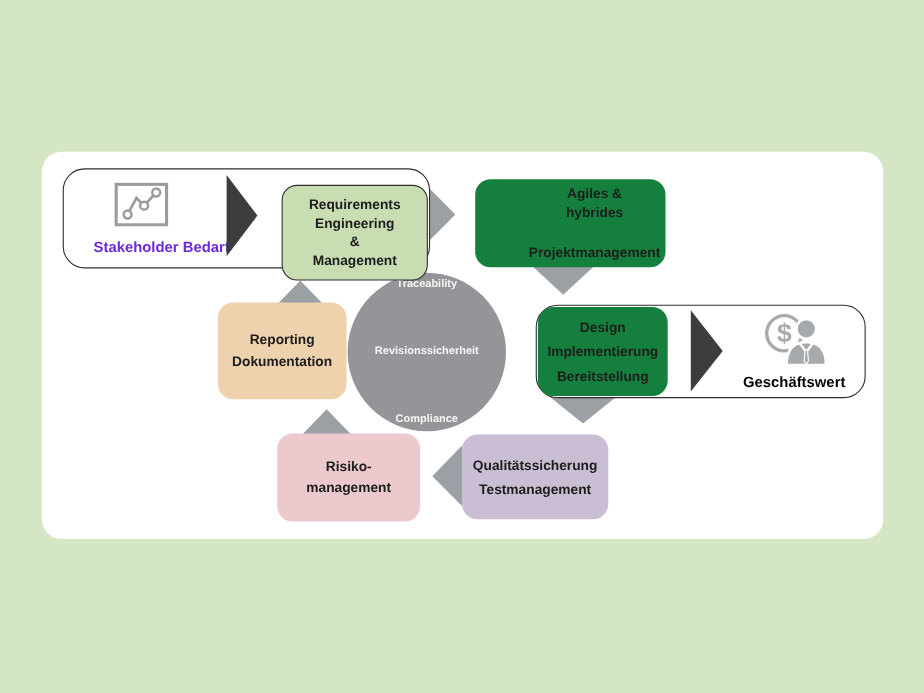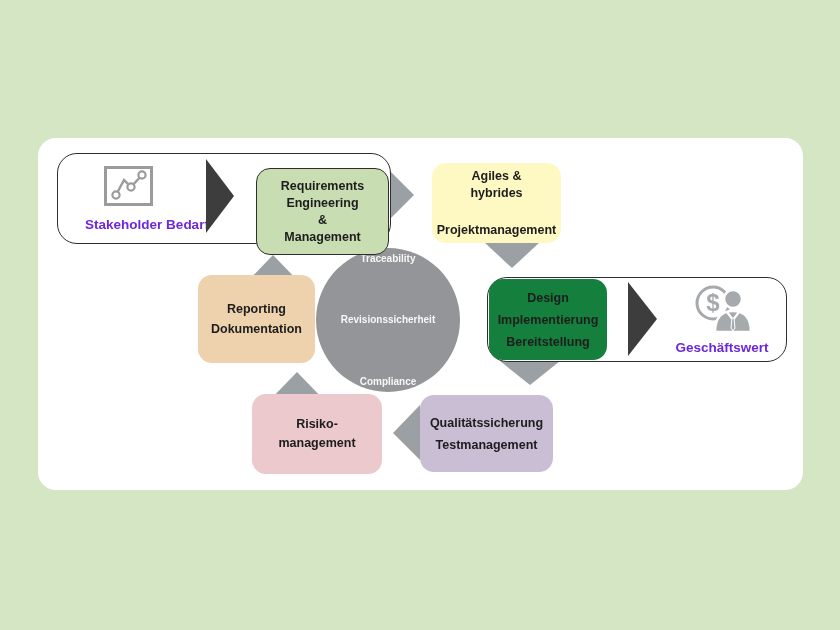--- a/index.html
+++ b/index.html
@@ -36,21 +36,21 @@
     border-left:28px solid #3d3d3d;}
   .requirements-box{
     left:256px;top:168px;width:133px;height:87px;
     background:#c9ddb3;border:1.4px solid #2e2e2e;border-radius:14px;
     box-sizing:border-box;z-index:3;line-height:17px;
   }
   .arrow-gray-right{left:387px;top:168px;z-index:1;
     border-top:27px solid transparent;border-bottom:27px solid transparent;
     border-left:27px solid #9ba0a4;}
   .agile-box{left:432px;top:163px;width:129px;height:80px;
-    background:#fef9c3;border-radius:14px;z-index:2;line-height:17px;}
+    background:#15803d;border-radius:14px;z-index:2;line-height:17px;padding-left:44px;}
   .agile-box .gap{margin-top:20px;}
   .arrow-gray-down-1{left:484px;top:242px;z-index:1;
     border-left:28px solid transparent;border-right:28px solid transparent;
     border-top:26px solid #9ba0a4;}
   
   .center-circle{
     position:absolute;left:316px;top:248px;width:144px;height:144px;
     border-radius:50%;background:#939598;z-index:2;
     display:flex;flex-direction:column;align-items:center;justify-content:space-between;
     text-align:center;color:#f7f7f7;font-weight:700;font-size:10px;line-height:21.5px;
@@ -65,21 +65,21 @@
   .arrow-gray-down-2{left:500px;top:361px;z-index:1;
     border-left:30px solid transparent;border-right:30px solid transparent;
     border-top:24px solid #9ba0a4;}
   .design-box{left:489px;top:279px;width:118px;height:81px;
     background:#15803d;border-radius:14px;z-index:3;line-height:22px;}
   .arrow-black-2{left:628px;top:282px;z-index:3;
     border-top:37px solid transparent;border-bottom:37px solid transparent;
     border-left:29px solid #3d3d3d;}
   .business-icon{position:absolute;left:688px;top:284px;z-index:3;}
   .business-label{position:absolute;left:662px;top:340px;width:120px;text-align:center;
-    font-weight:700;font-size:13.5px;color:#6d28d9;z-index:3;}
+    font-weight:700;font-size:13.5px;color:#000000;z-index:3;}
   
   .arrow-gray-up-2{left:268px;top:372px;z-index:1;
     border-left:29px solid transparent;border-right:29px solid transparent;
     border-bottom:30px solid #9ba0a4;}
   .risk-box{left:252px;top:394px;width:130px;height:80px;
     background:#ecc9cc;border-radius:14px;z-index:2;line-height:19px;}
   .arrow-gray-left{left:393px;top:405px;z-index:1;
     border-top:28px solid transparent;border-bottom:27px solid transparent;
     border-right:27px solid #9ba0a4;}
   .quality-box{left:420px;top:395px;width:133px;height:77px;

